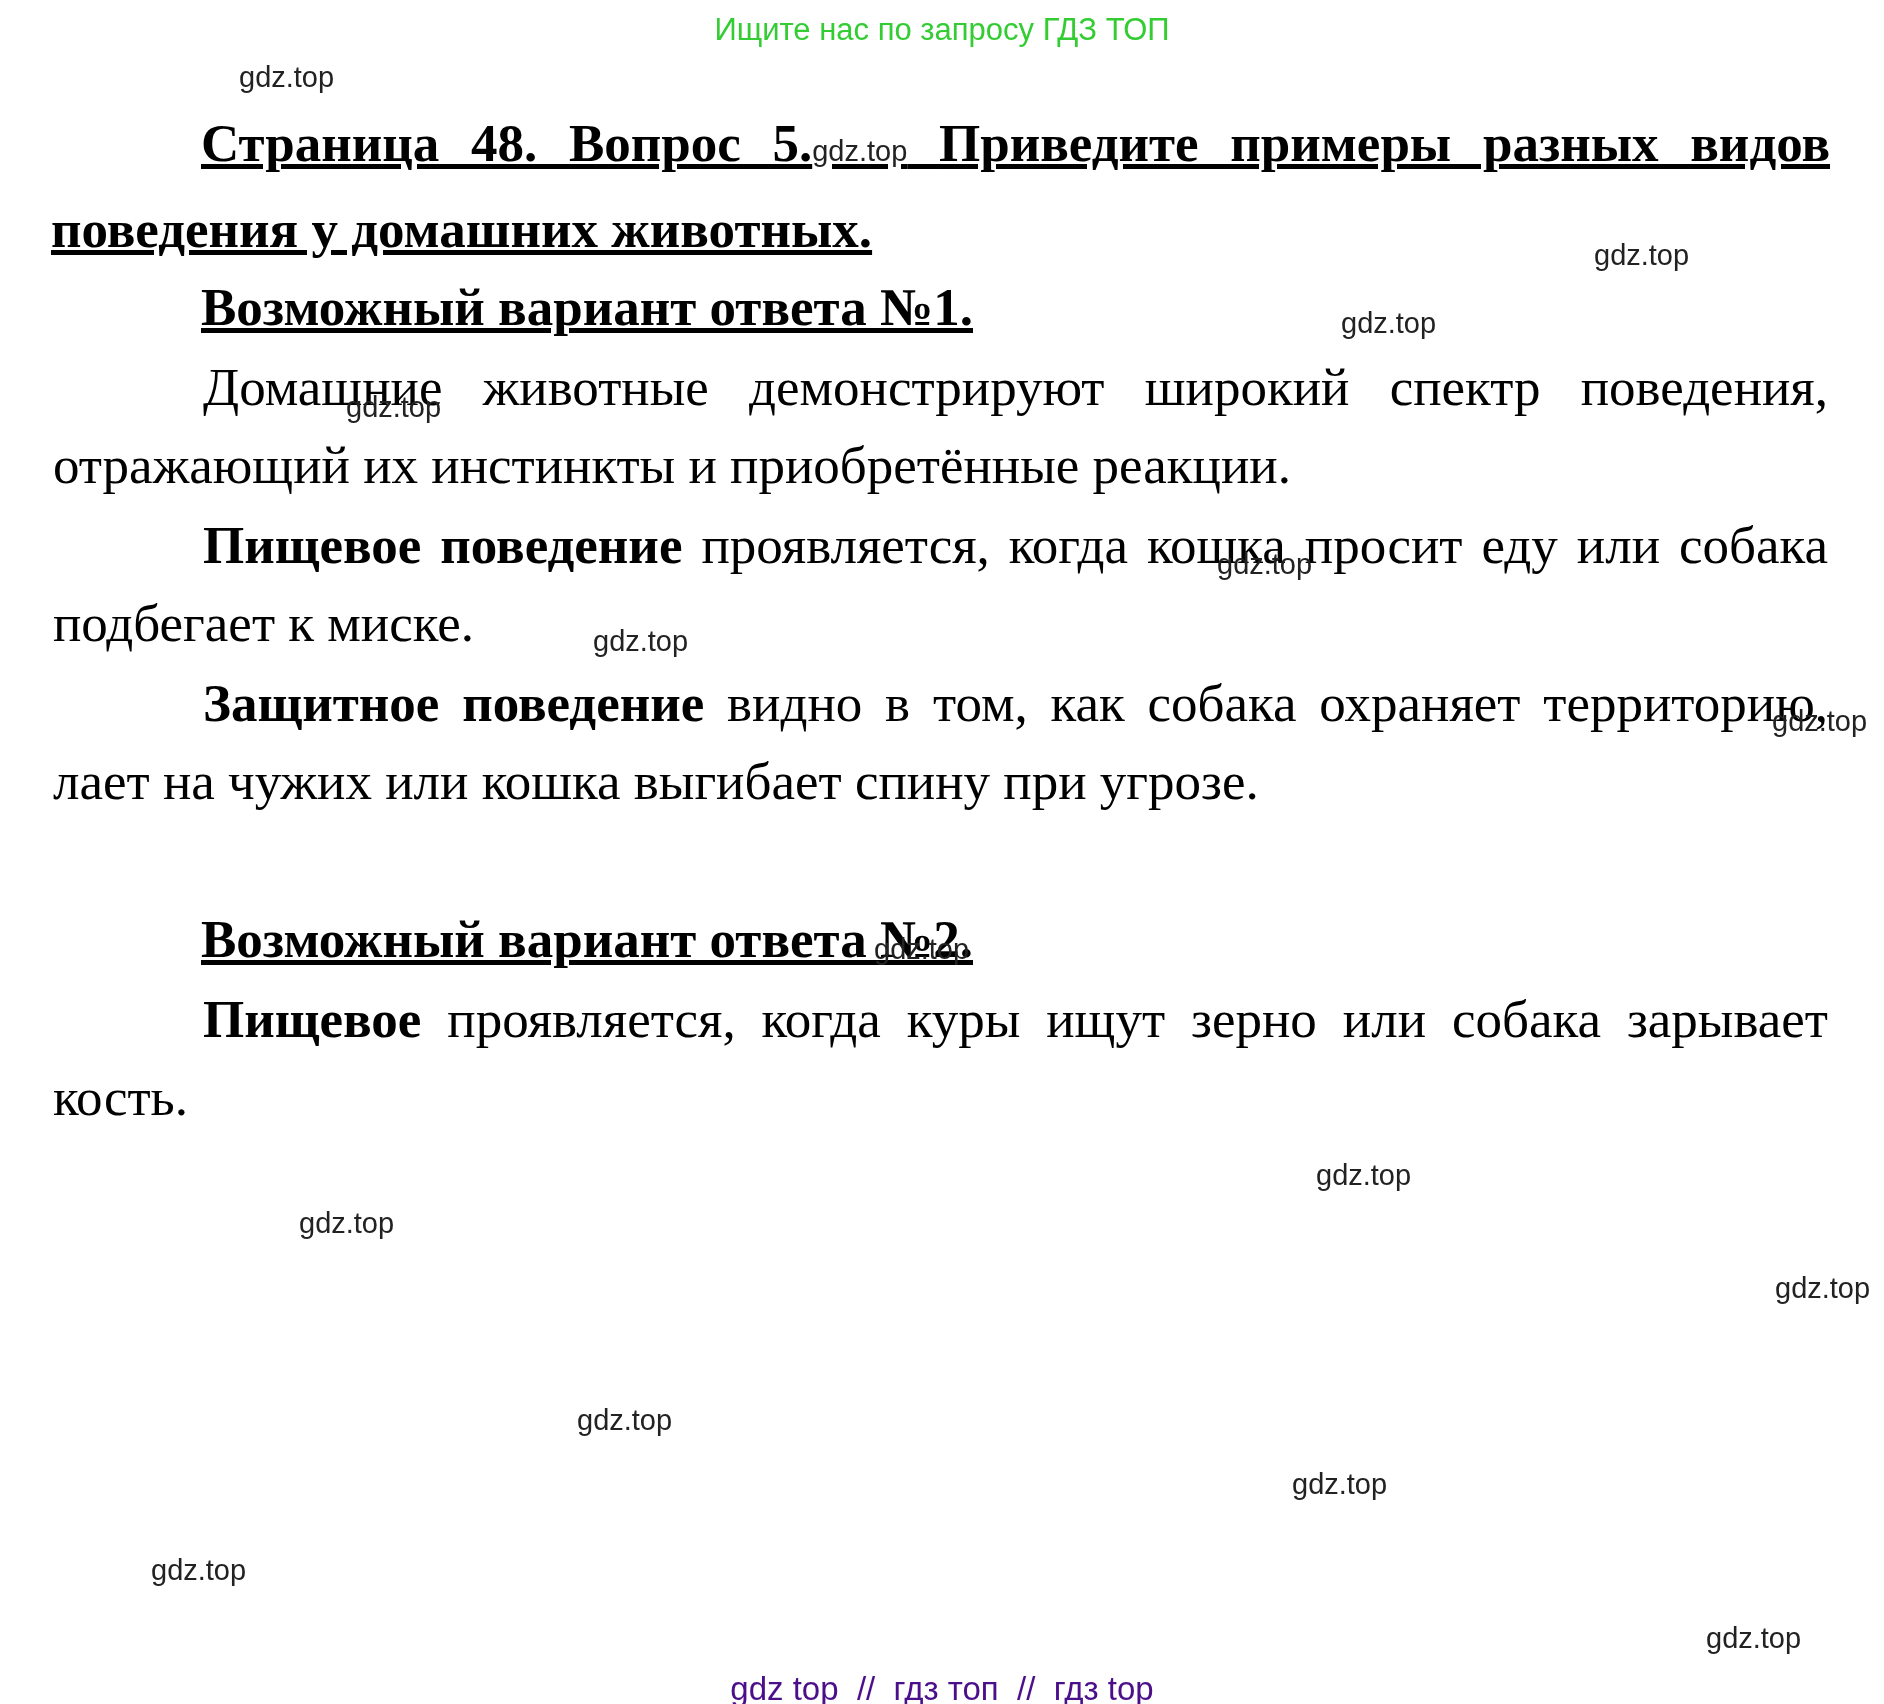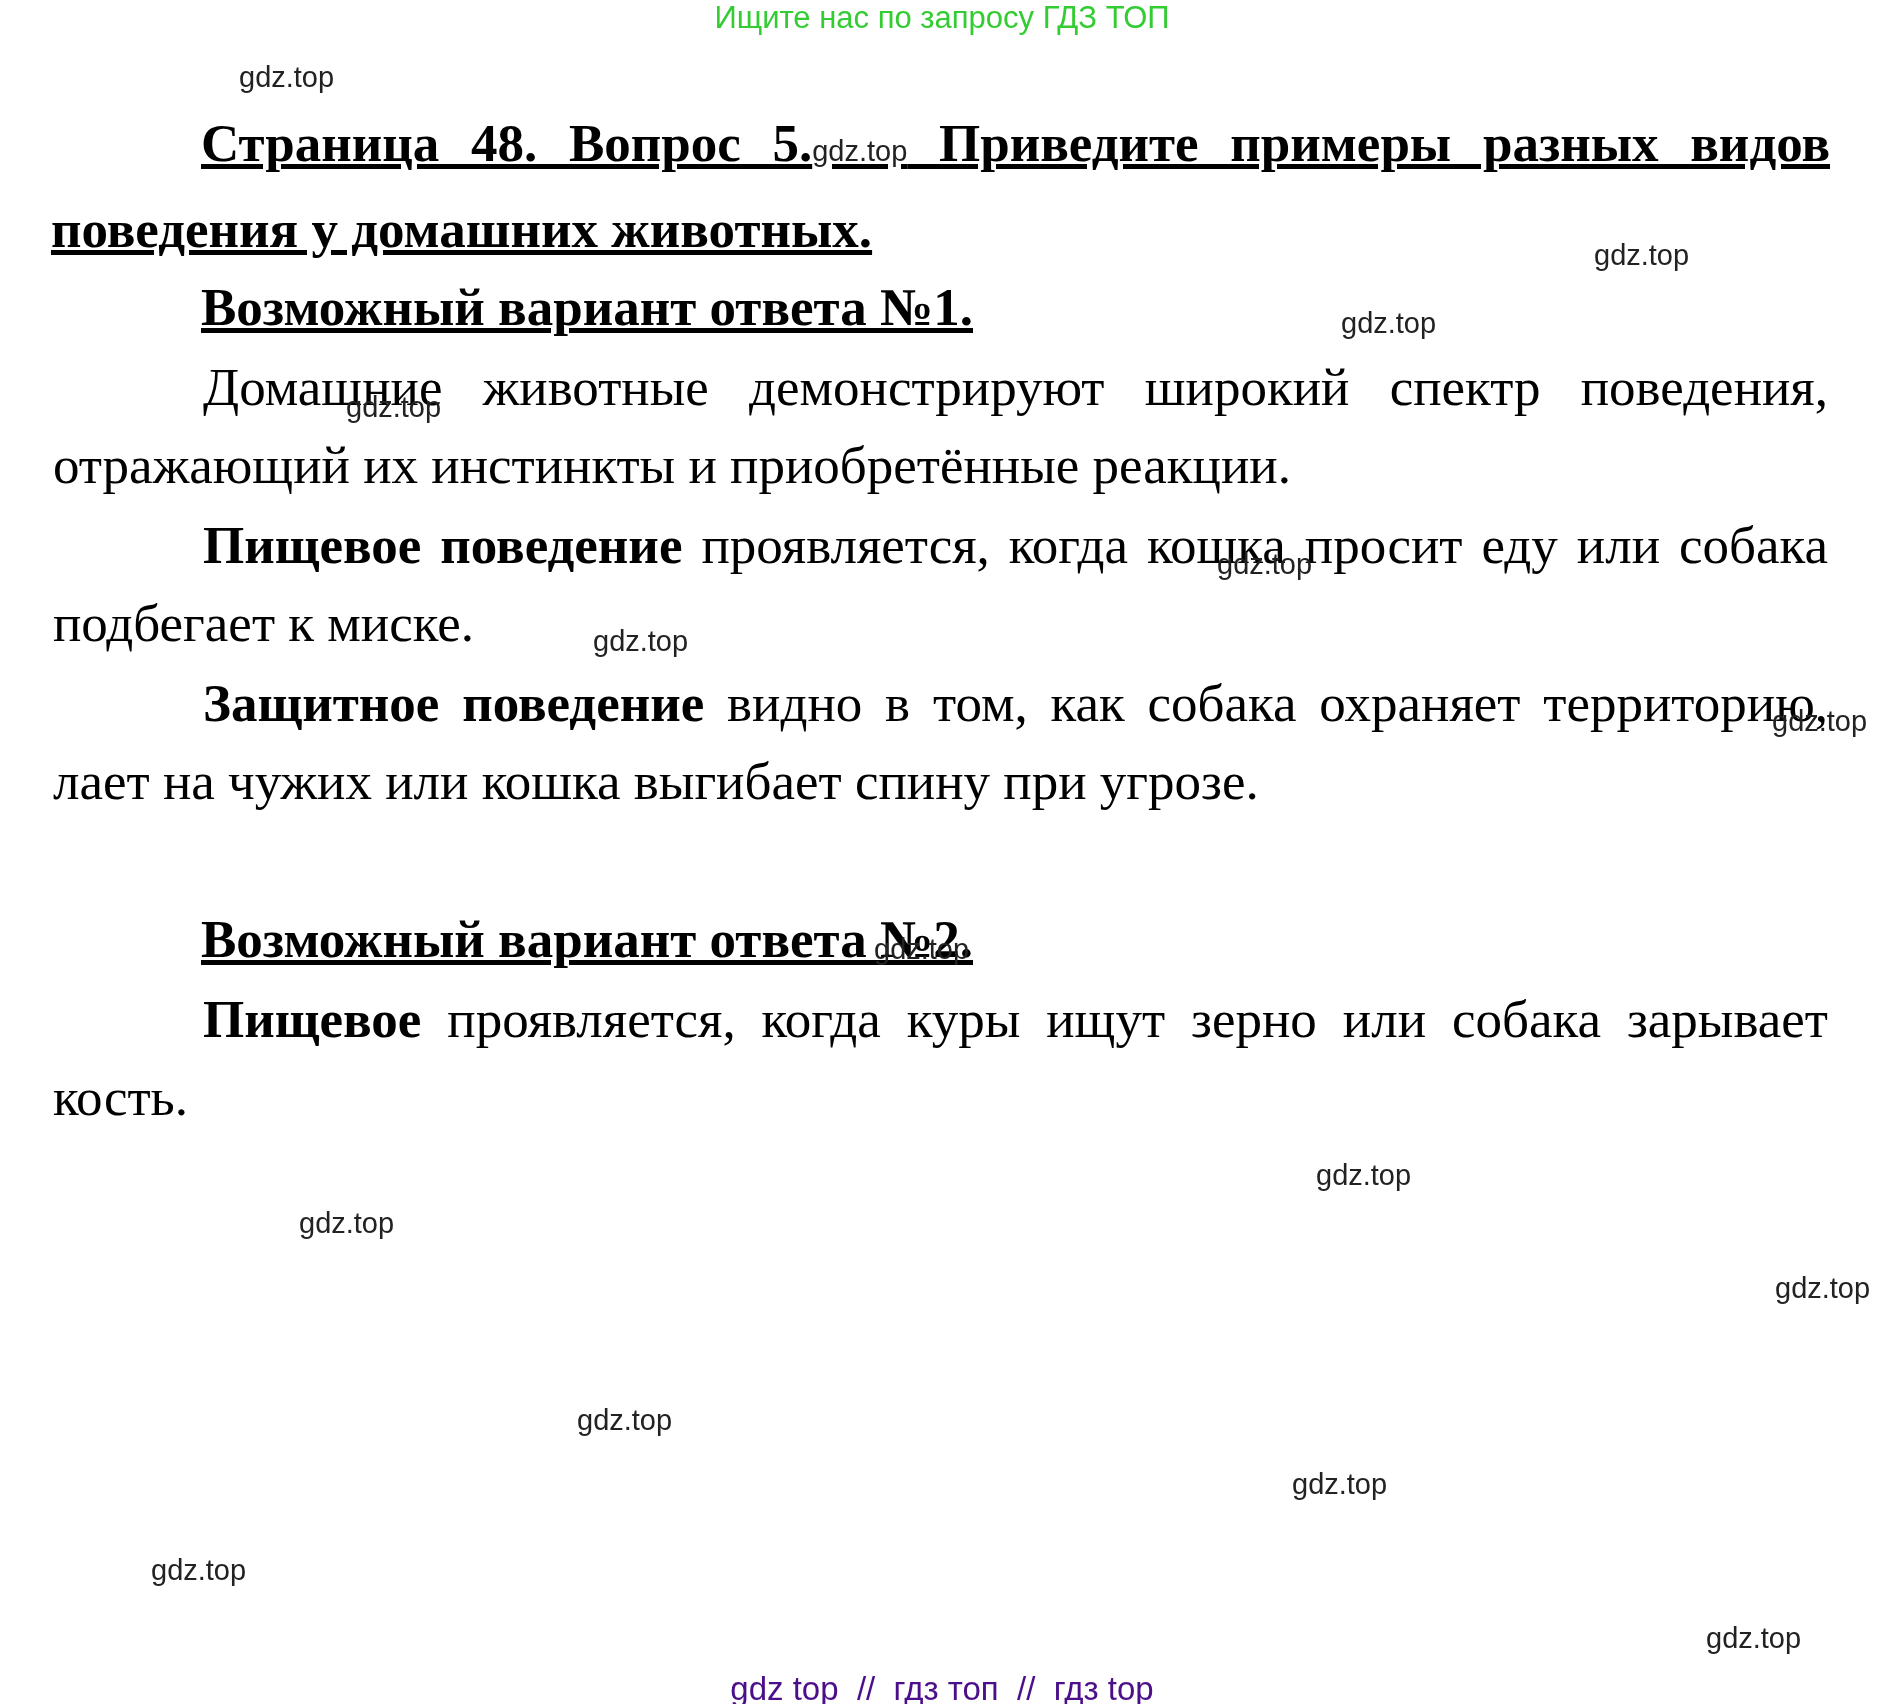--- a/index.html
+++ b/index.html
@@ -1,17 +1,17 @@
 <!DOCTYPE html>
 <html><head>
 <meta charset="utf-8">
 <style>
   html, body { margin:0; padding:0; background:#ffffff; }
   body { width:1884px; height:1704px; position:relative; overflow:hidden; font-family:"Liberation Serif", serif; color:#000; }
-  .top-banner { position:absolute; top:0; left:0; width:1884px; text-align:center; font-family:"Liberation Sans", sans-serif; font-size:31px; line-height:36px; color:#33cc33; }
+  .top-banner { position:absolute; top:12px; left:0; width:1884px; text-align:center; font-family:"Liberation Sans", sans-serif; font-size:31px; line-height:36px; color:#33cc33; }
   .doc { position:absolute; left:51px; top:104px; width:1779px; font-size:53px; line-height:78px; }
   .p { text-align:justify; text-align-last:left; text-indent:150px; margin:2px; }
   .h { font-weight:bold; text-indent:150px; margin:0;text-decoration:underline; }
   b { font-weight:bold; }
   .gap { height:78px; }
   .wm { position:absolute; font-family:"Liberation Sans", sans-serif; font-size:29px; line-height:30px; color:#222; white-space:nowrap; }
   .wm-inline { font-family:"Liberation Sans", sans-serif; font-size:29px; font-weight:normal; color:#222; }
   .footer { position:absolute; left:0; width:1884px; top:1670px; text-align:center; font-family:"Liberation Sans", sans-serif; font-size:33px; color:#4b0f8a; white-space:pre; }
 </style>
 </head>

